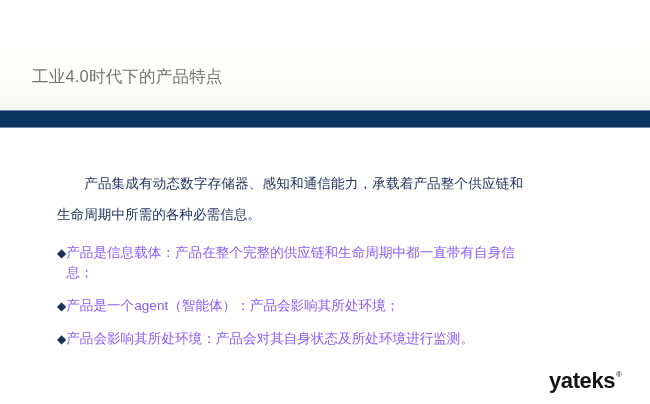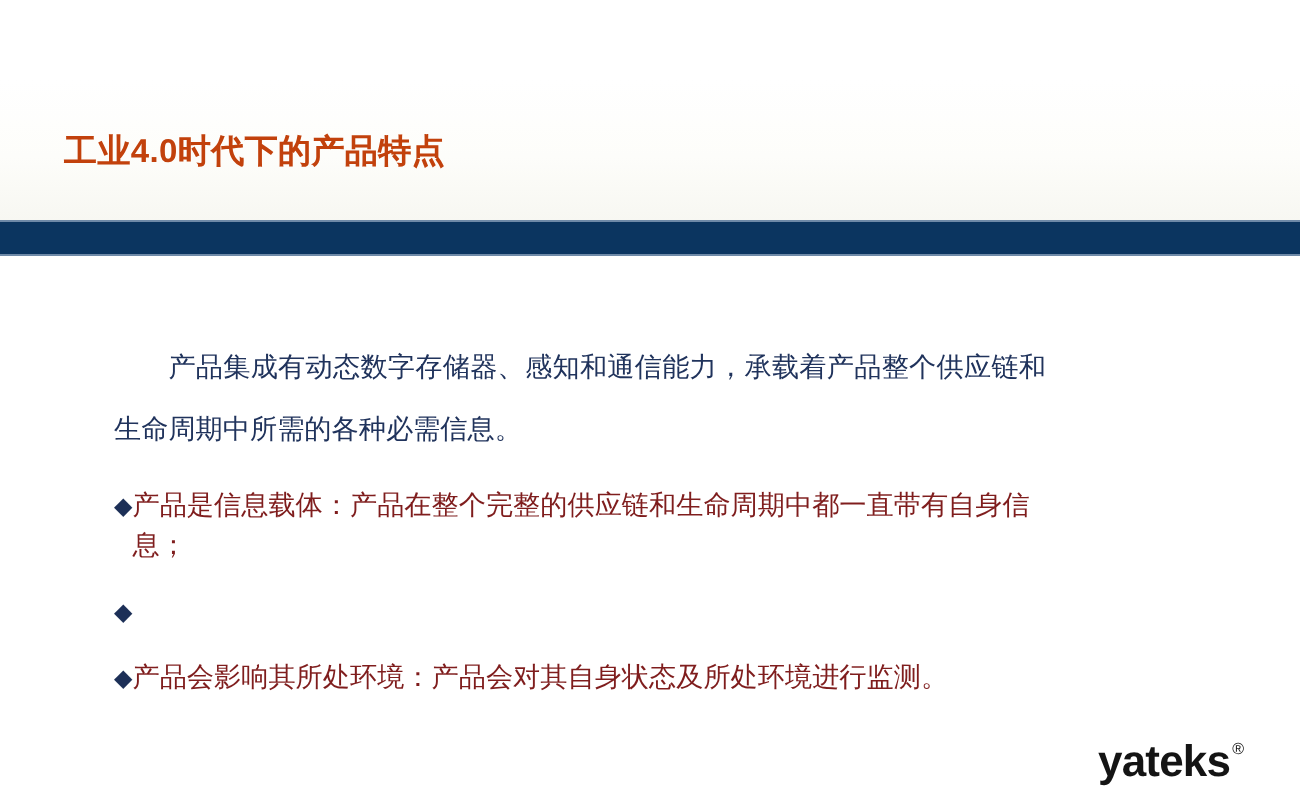--- a/index.html
+++ b/index.html
@@ -33,22 +33,22 @@
     background: linear-gradient(180deg, #ffffff 0%, #fdfdfa 55%, #f7f7f2 100%);
     pointer-events: none;
   }
 
   
   .slide-title {
     position: absolute;
     left: 32px;
     top: 65px;
     font-size: 16.5px;
-    font-weight: bold;
-    color: #c2410c;
+    font-weight: normal;
+    color: #737373;
     letter-spacing: 0.2px;
     white-space: nowrap;
     line-height: 1.35;
   }
 
   
   .divider-bar {
     position: absolute;
     left: 0;
     top: 110px;
@@ -98,21 +98,21 @@
   .bullet-marker {
     flex: 0 0 auto;
     color: #1c2f57;
     font-size: 12px;
     line-height: 20px;
     margin-right: 0px;
   }
 
   .bullet-text {
     flex: 1 1 auto;
-    color: #7f1d1d;
+    color: #8b5cf6;
   }
 
   
   .logo {
     position: absolute;
     right: 28px;
     bottom: 12px;
     display: flex;
     align-items: flex-start;
     color: #141414;
@@ -149,20 +149,21 @@
 
     <ul class="bullet-list">
 
       <li class="bullet-item">
         <span class="bullet-marker">◆</span>
         <span class="bullet-text">产品是信息载体：产品在整个完整的供应链和生命周期中都一直带有自身信息；</span>
       </li>
 
       <li class="bullet-item">
         <span class="bullet-marker">◆</span>
+        <span class="bullet-text">产品是一个agent（智能体）：产品会影响其所处环境；</span>
       </li>
 
       <li class="bullet-item">
         <span class="bullet-marker">◆</span>
         <span class="bullet-text">产品会影响其所处环境：产品会对其自身状态及所处环境进行监测。</span>
       </li>
 
     </ul>
   </div>
 

